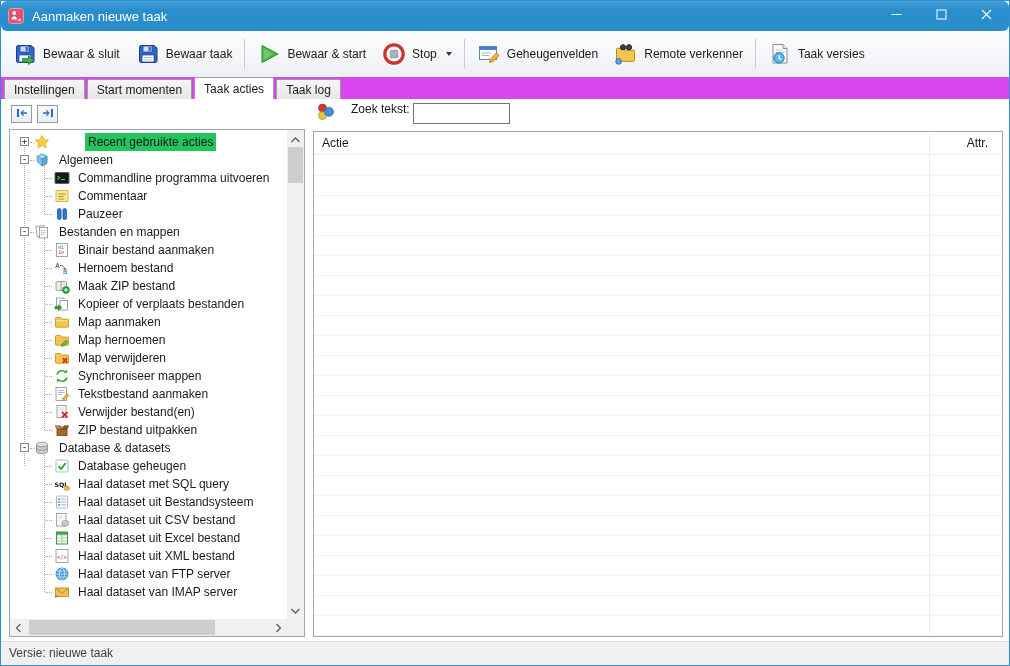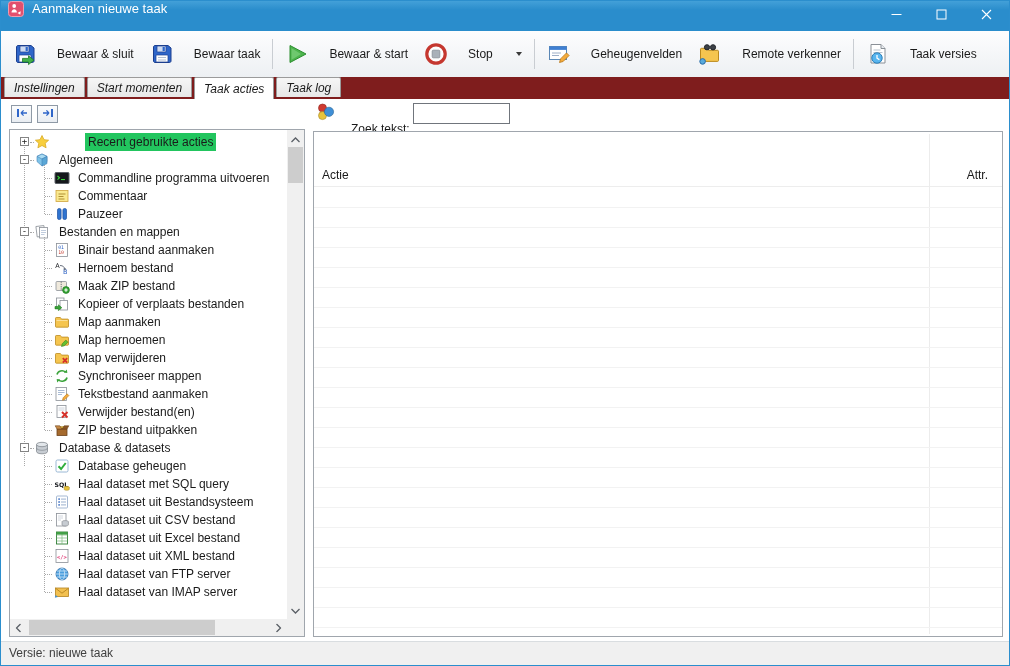--- a/index.html
+++ b/index.html
@@ -1,31 +1,31 @@
 <!DOCTYPE html>
 <html><head>
 <meta charset="utf-8">
 <style>
   html,body{margin:0;padding:0;background:#cfd6dd;}
   .window{position:relative;width:1010px;height:666px;box-sizing:border-box;border:1px solid #2b8ecd;
     background:#fff;font-family:"Liberation Sans","DejaVu Sans",sans-serif;font-size:12px;color:#1a1a1a;overflow:hidden;}
   
-  .titlebar{height:30px;background:linear-gradient(#43a0d8,#2a8dcc 30%,#2a8dcc);display:flex;align-items:flex-start;padding-left:7px;}
+  .titlebar{height:30px;background:linear-gradient(#43a0d8,#2a8dcc 30%,#2a8dcc);display:flex;align-items:center;padding-left:7px;border-radius:6px;}
   .app-icon{width:16px;height:16px;margin-right:8px;display:flex;}
   .title-text{color:#fff;font-size:13px;flex:1;}
   .win-controls{display:flex;height:30px;}
   .win-ctrl{width:45px;height:30px;display:flex;align-items:center;justify-content:center;}
   
   .toolbar{height:46px;background:linear-gradient(#fdfdfe,#edf0f3);display:flex;align-items:center;padding:0 4px;}
-  .toolbar-btn{display:flex;align-items:center;gap:20px;padding:6px 8px;background:none;border:none;font:inherit;color:#1a1a1a;cursor:default;}
+  .toolbar-btn{display:flex;align-items:center;gap:6px;padding:6px 8px;background:none;border:none;font:inherit;color:#1a1a1a;cursor:default;}
   .tb-icon{width:24px;height:24px;display:flex;align-items:center;justify-content:center;}
   .tb-sep{width:1px;height:30px;background:#c9cdd2;margin:0 4px;}
   .caret{width:0;height:0;border-left:3.5px solid transparent;border-right:3.5px solid transparent;border-top:4px solid #3a3a3a;margin-left:3px;}
   
-  .tabstrip{height:22px;background:#7f1d1d;display:flex;align-items:flex-start;padding-left:3px;font-style:italic;}
+  .tabstrip{height:22px;background:#d946ef;display:flex;align-items:flex-end;padding-left:3px;}
   .tab{padding:3px 9px 2px 9px;border:1px solid #9b9b9b;border-bottom:none;background:linear-gradient(#f6f6f6,#e7e7e7);
        margin-right:2px;height:20px;box-sizing:border-box;border-radius:2px 2px 0 0;white-space:nowrap;}
   .tab.active{background:#fff;height:22px;position:relative;z-index:2;padding-top:4px;}
   
   .content{position:relative;height:542px;background:#fff;}
   .tree-tools{position:absolute;left:10px;top:6px;display:flex;gap:5px;}
   .tool-btn{width:21px;height:18px;border:1px solid #8f9aa6;background:linear-gradient(#fbfcfd,#e9edf2);
     display:flex;align-items:center;justify-content:center;padding:0;}
   
   .tree-box{position:absolute;left:8px;top:30px;width:296px;height:508px;border:1px solid #a0a6ad;box-sizing:border-box;background:#fff;}
@@ -50,25 +50,25 @@
   .sb-btn{width:17px;height:17px;display:flex;align-items:center;justify-content:center;}
   .sb-btn.bottom{position:absolute;bottom:0;left:0;}
   .sb-btn.right{position:absolute;right:0;top:0;}
   .vthumb{position:absolute;left:1px;right:1px;top:17px;height:36px;background:#cdcdcd;}
   .hthumb{position:absolute;top:1px;bottom:1px;left:19px;width:186px;background:#cdcdcd;}
   .rot180{transform:rotate(180deg);}
   .rot270{transform:rotate(270deg);}
   .rot90{transform:rotate(90deg);}
   
   .balls{position:absolute;left:316px;top:4px;width:18px;height:18px;}
-  .search-label{position:absolute;left:350px;top:20px;line-height:21px;}
+  .search-label{position:absolute;left:350px;top:0;line-height:21px;}
   .search-input{position:absolute;left:412px;top:4px;width:97px;height:21px;box-sizing:border-box;border:1px solid #70757c;
     font:inherit;padding:2px 4px;background:#fff;}
   .list-box{position:absolute;left:312px;top:32px;width:690px;height:506px;border:1px solid #a0a6ad;box-sizing:border-box;background:#fff;overflow:hidden;}
-  .list-header{height:22px;position:relative;border-bottom:1px solid #ededed;margin-top:32px;}
+  .list-header{height:22px;position:relative;border-bottom:1px solid #ededed;}
   .col-actie{position:absolute;left:8px;top:4px;}
   .col-attr{position:absolute;right:14px;top:4px;}
   .col-sep{position:absolute;right:72px;top:2px;bottom:2px;width:1px;background:#ececec;}
   .list-body{position:relative;}
   .list-row{height:19px;border-bottom:1px solid #f2f2f2;}
   .list-row.first{height:20px;}
   
   .statusbar{height:24px;background:#f0f0f0;border-top:1px solid #d9dde0;line-height:23px;padding-left:8px;box-sizing:border-box;color:#404040;}
 </style>
 </head>

